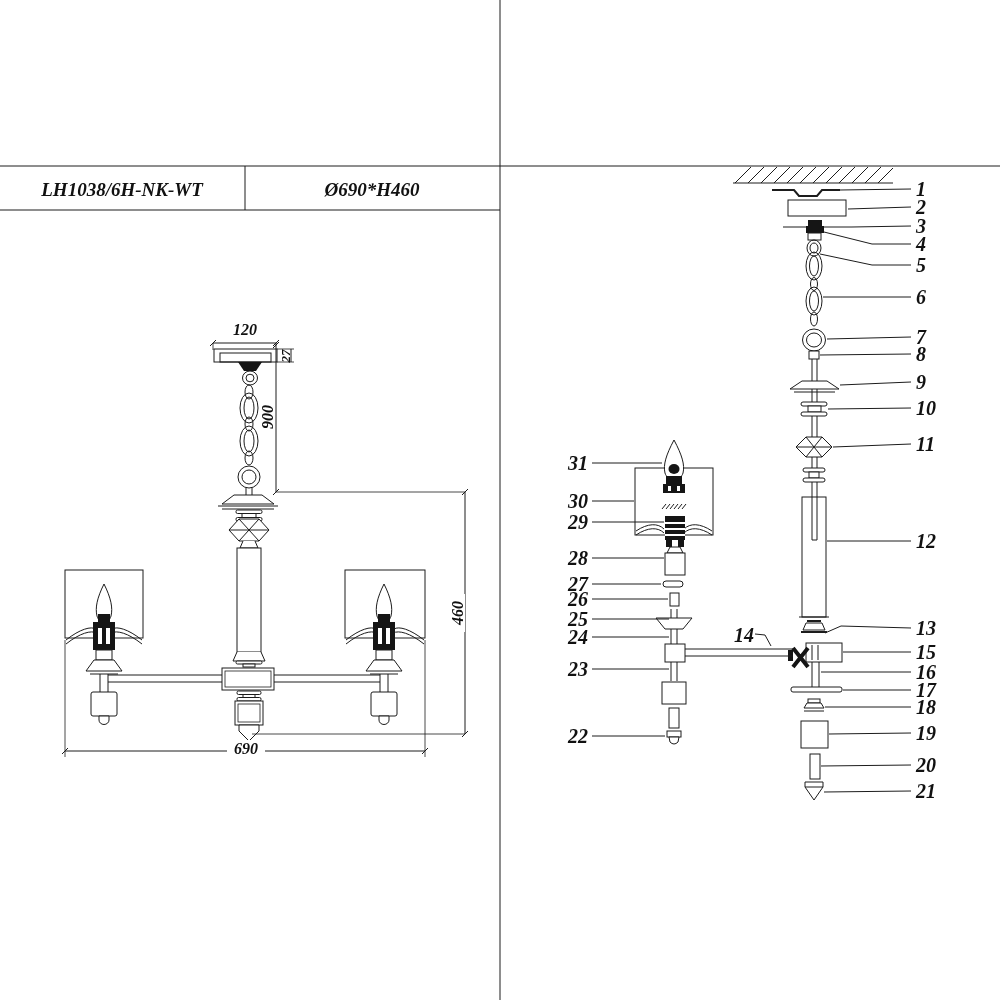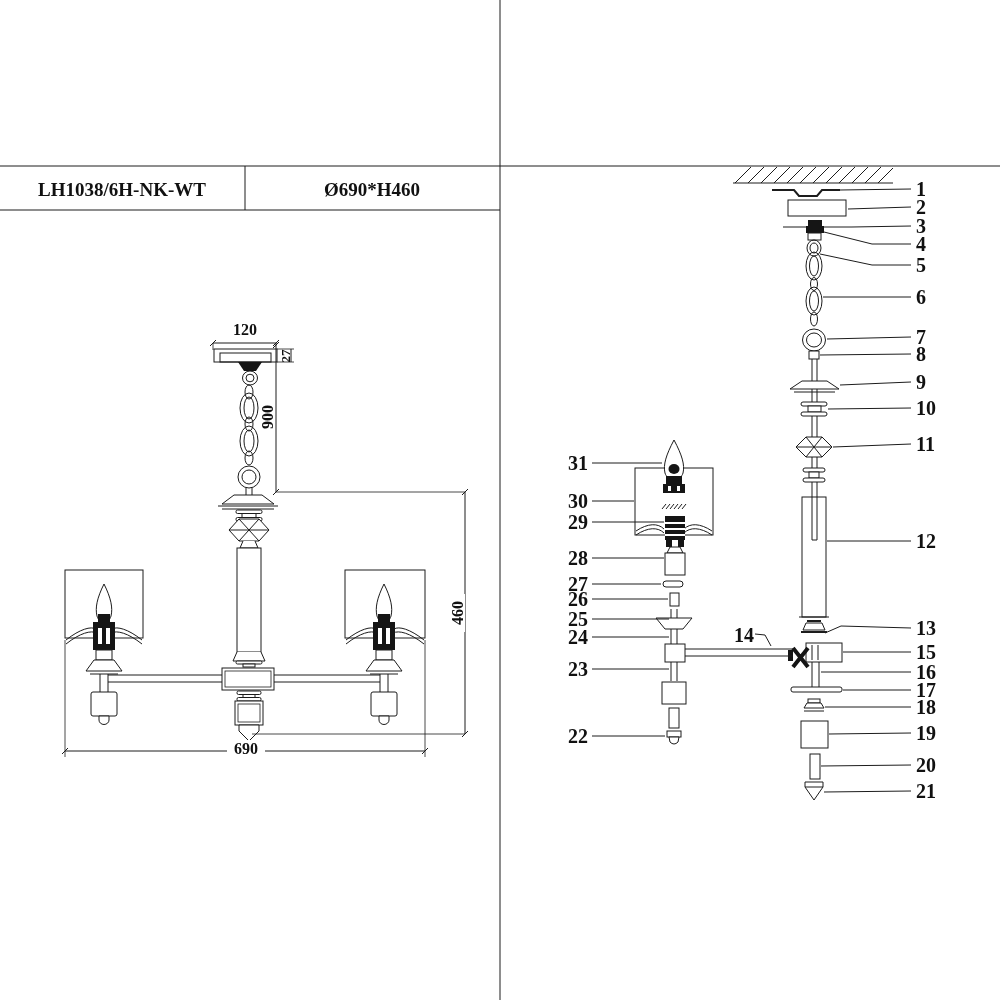--- a/index.html
+++ b/index.html
@@ -1,16 +1,16 @@
 <!DOCTYPE html>
 <html><head>
 <meta charset="utf-8">
 <style>
   html,body{margin:0;padding:0;background:#fff;}
-  #stage{position:relative;width:1000px;height:1000px;background:#fff;overflow:hidden;}
+  #stage{position:relative;width:1000px;height:1000px;background:#fff;overflow:hidden;font-style:italic;}
   svg{display:block;}
   .ln{stroke:#1c1c1c;stroke-width:1;fill:none;}
   .lnw{stroke:#1c1c1c;stroke-width:1;fill:#fff;}
   .ln2{stroke:#1c1c1c;stroke-width:2;fill:none;}
   .thin{stroke:#1c1c1c;stroke-width:.8;fill:none;}
   .blk{fill:#151515;stroke:none;}
   .wht{fill:#fff;stroke:none;}
   text{fill:#111;font-family:"Liberation Serif","DejaVu Serif",serif;font-weight:bold;}
   .t-title{font-size:19px;}
   .t-num{font-size:20px;}

